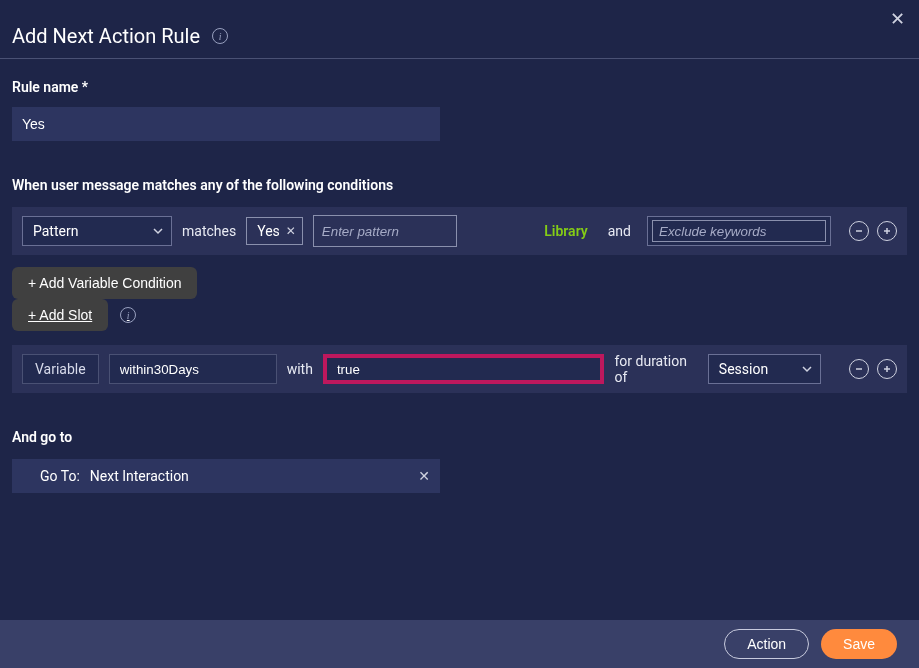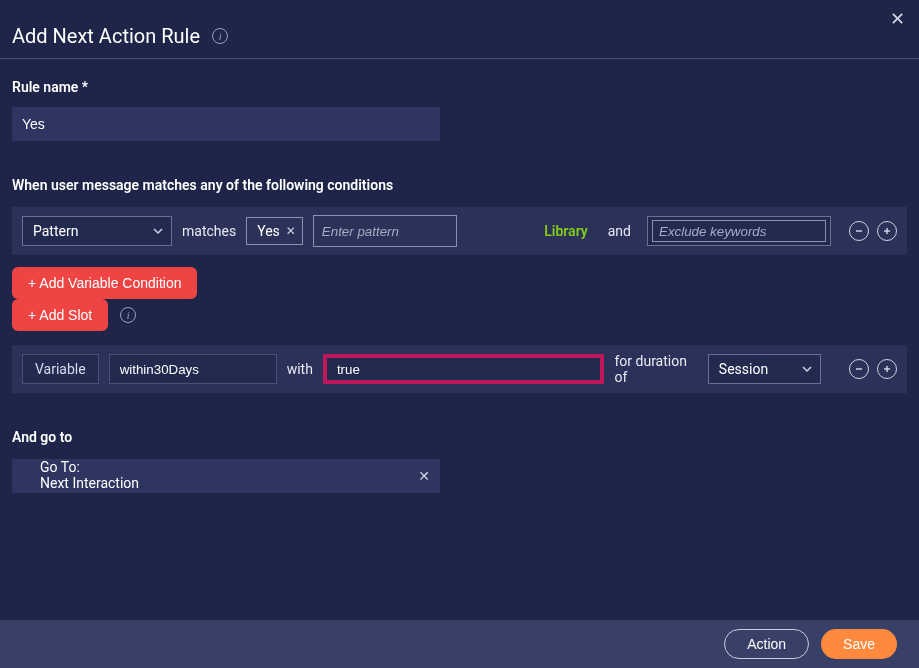--- a/index.html
+++ b/index.html
@@ -135,32 +135,32 @@
     width: 20px; height: 20px;
     border: 1.5px solid #cfd2e0;
     border-radius: 50%;
     display: inline-flex; align-items: center; justify-content: center;
     cursor: pointer;
     color: #cfd2e0;
   }
   .circ-btn svg { display: block; }
   .row-btns { display: inline-flex; gap: 8px; margin-left: 8px; }
   .pill-btn {
-    background: #ef4444;
+    background: #404040;
     border: none;
     color: #fff;
     border-radius: 6px;
     height: 32px;
     padding: 0 16px;
     font-size: 14px;
     cursor: pointer;
     display: inline-flex; align-items: center;
   }
   .add-var-cond { margin-top: 12px; }
-  .add-slot-row { display: flex; align-items: center; gap: 12px; margin-bottom: 14px; }
+  .add-slot-row { display: flex; align-items: center; gap: 12px; margin-bottom: 14px; text-decoration: underline; }
   .slot-row {
     background: #2b3158;
     display: flex; align-items: center;
     padding: 8px 10px; gap: 10px; width: 100%;
   }
   .tag-box {
     background: #222a50;
     border: 1px solid #4a5174;
     height: 30px;
     padding: 0 12px;
@@ -181,27 +181,26 @@
     height: 30px;
     color: #fff;
     padding: 0 10px; width: 298px;
     outline: none;
   }
   .dur-select {
     width: 118px;
   }
   .goto-row {
     background: #2d3560;
-    display: flex; 
+    display: flex; align-items: center;
     height: 34px;
     width: 428px;
     padding: 0 28px;
     cursor: pointer;
     position: relative;
-    flex-direction: column;
   }
   .goto-prefix { margin-right: 10px; }
   .goto-clear {
     position: absolute; right: 10px; top: 50%; transform: translateY(-50%);
     cursor: pointer; color: #cfd2e0;
   }
   .footer {
     position: absolute;
     left: 0; right: 0; bottom: 0;
     height: 48px;

